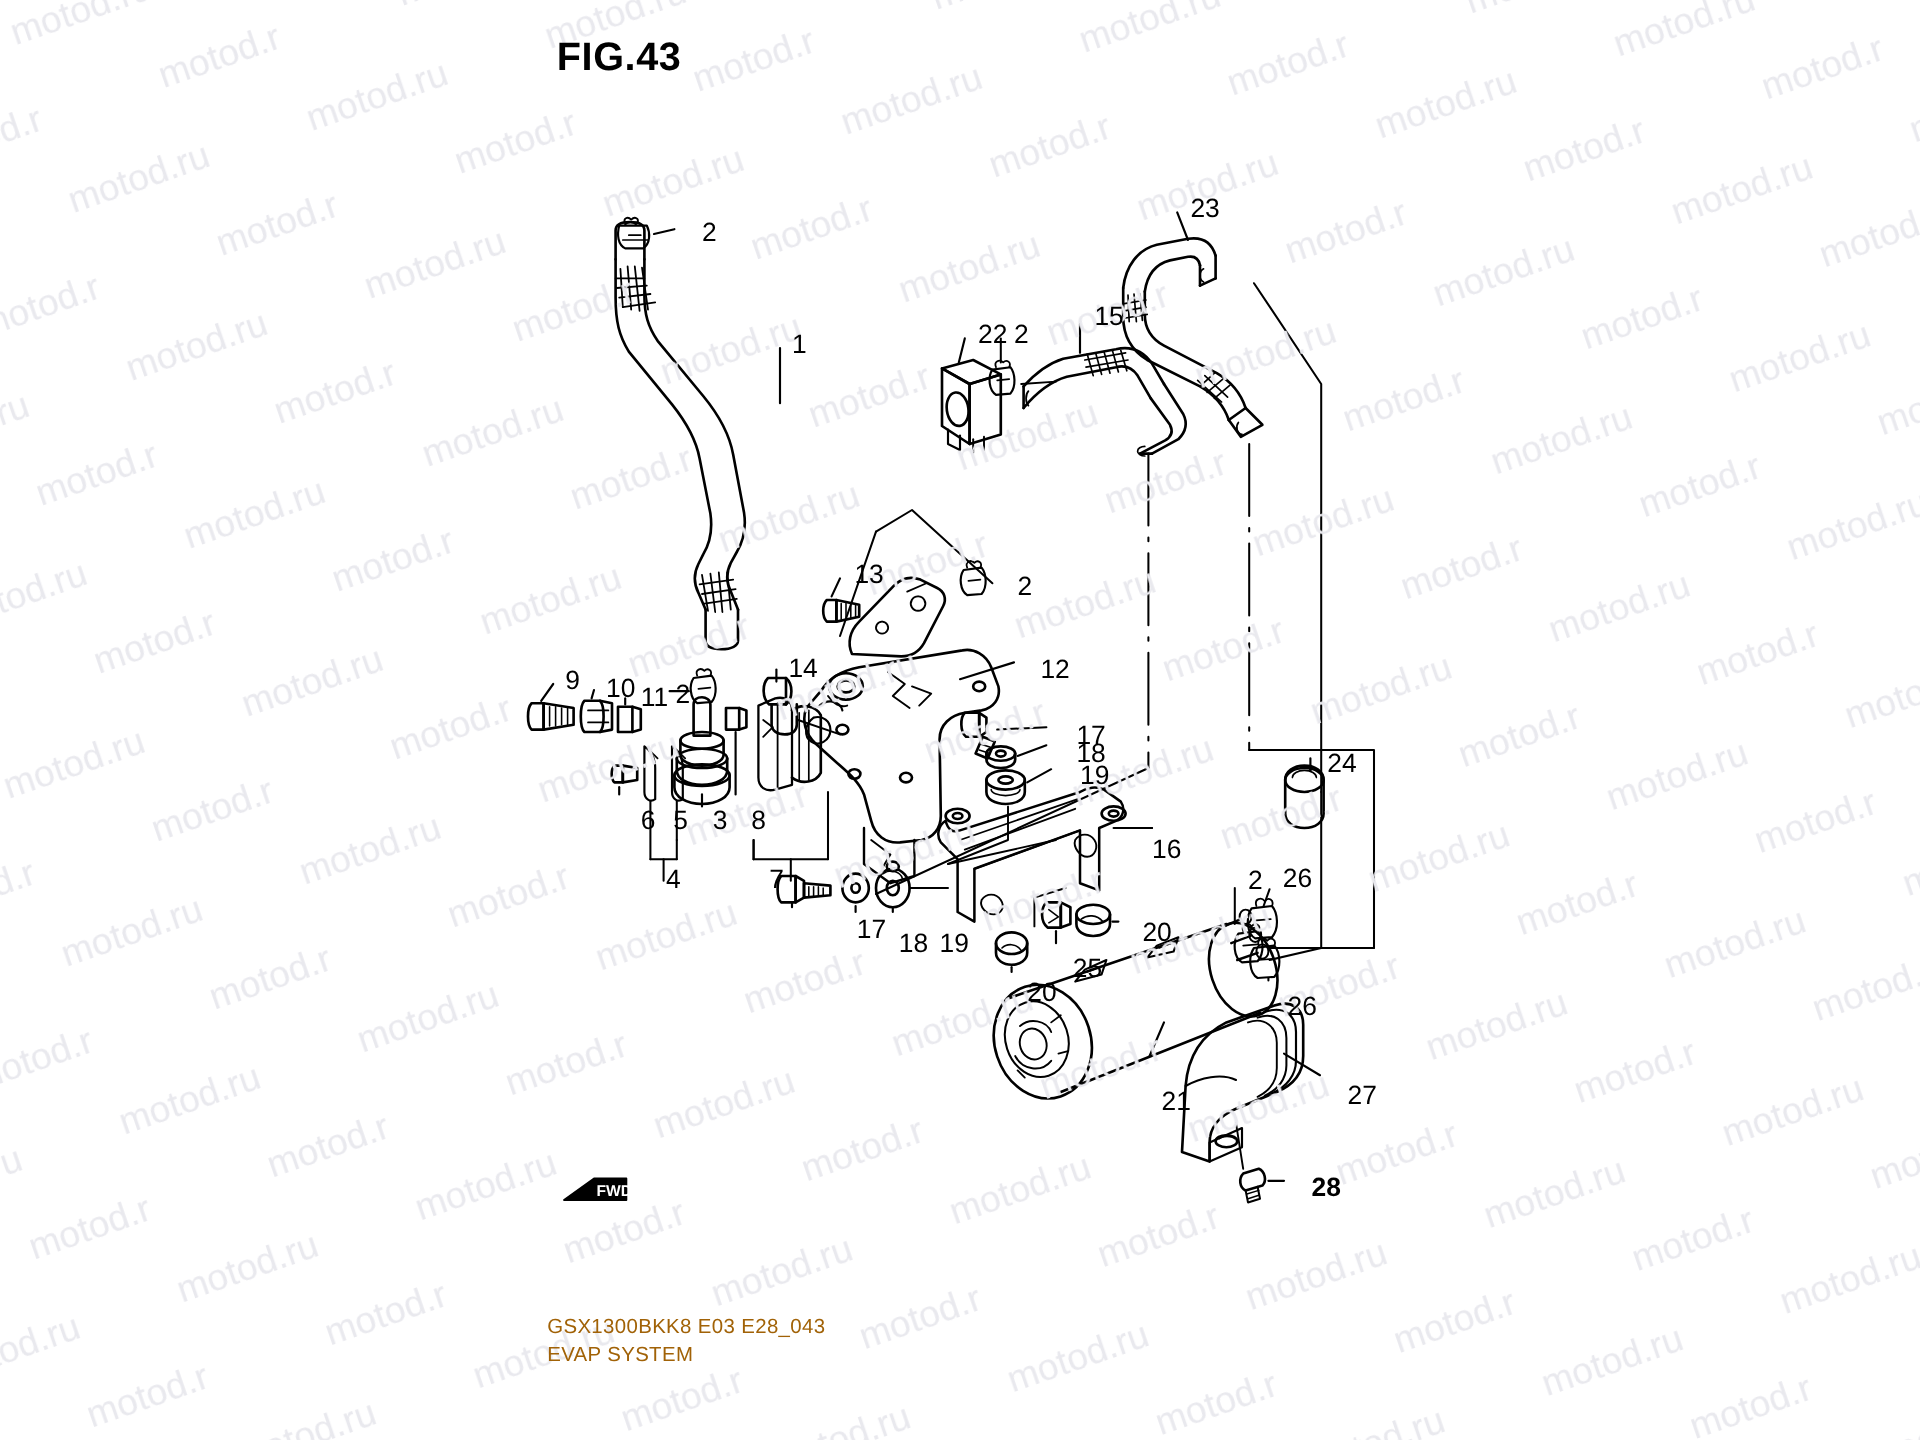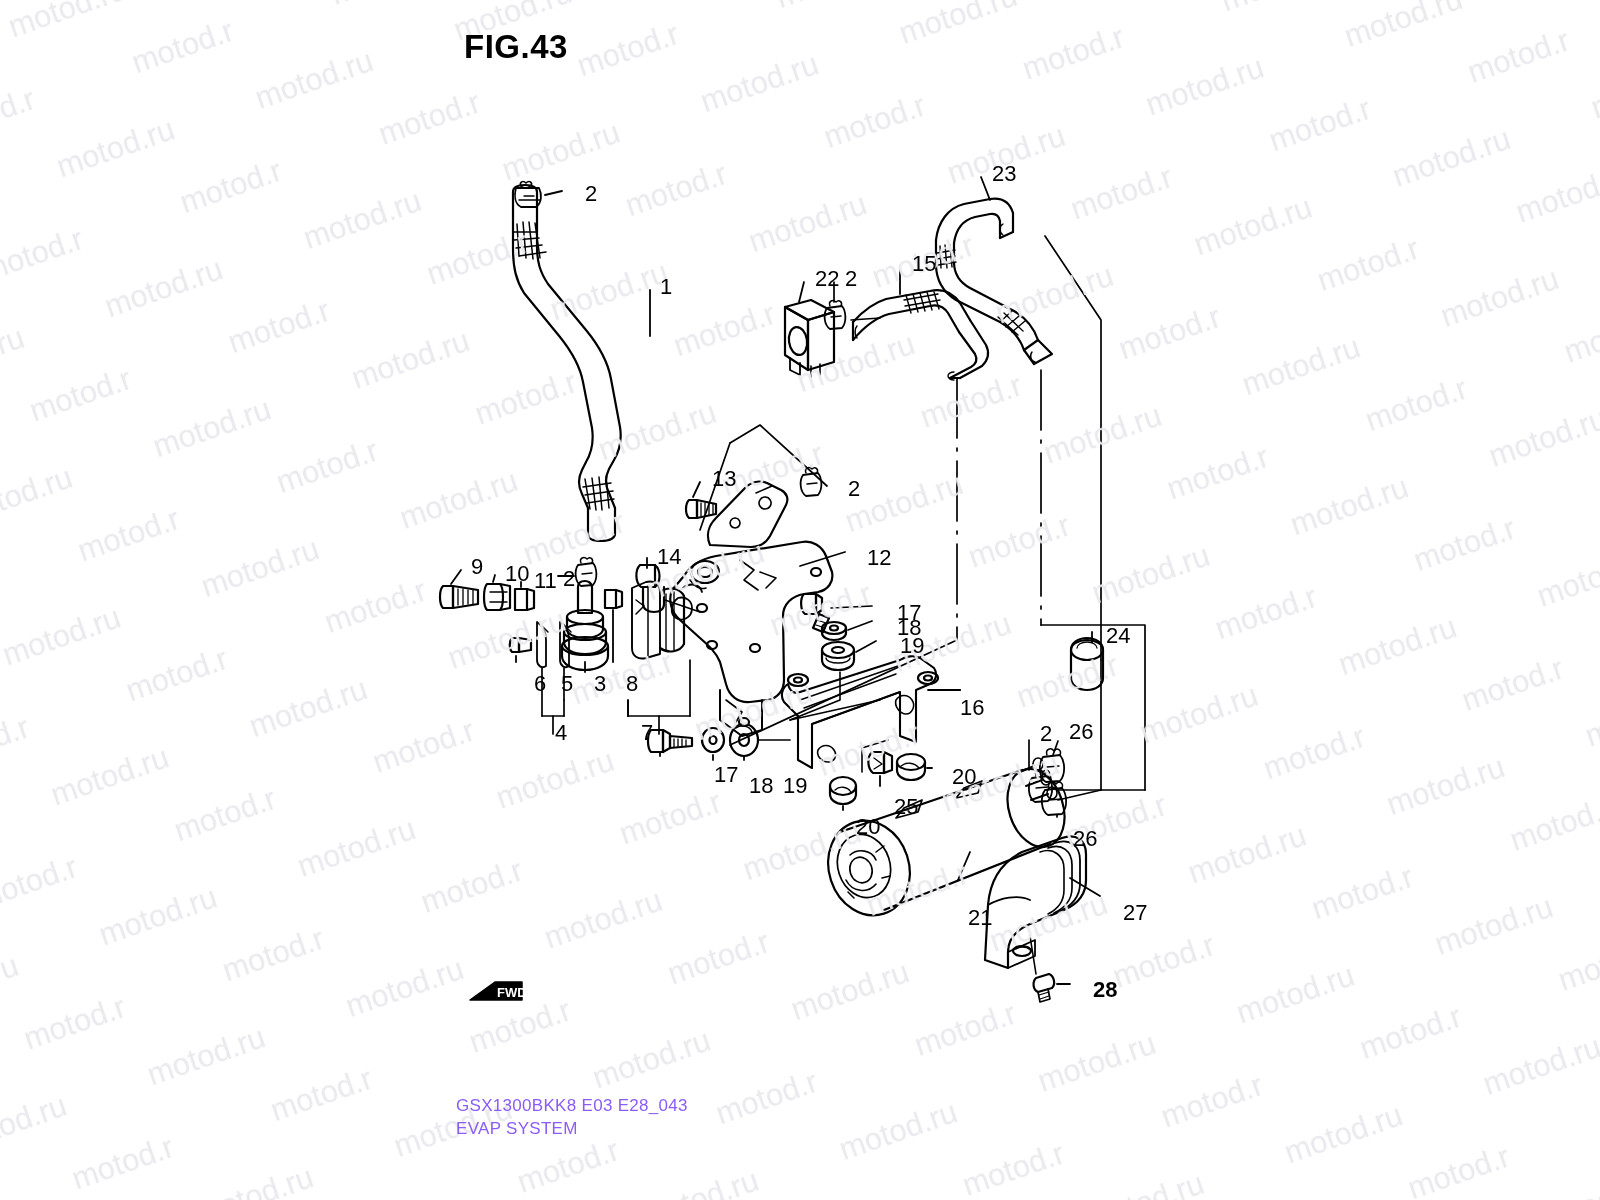--- a/index.html
+++ b/index.html
@@ -62,21 +62,21 @@
     position: absolute;
     font-size: 22px;
     color: #000;
     font-family: "Liberation Sans", sans-serif;
     white-space: nowrap;
     line-height: 1;
   }
   .footer-line {
     position: absolute;
     font-size: 17px;
-    color: #8b5cf6;
+    color: #a16207;
     font-family: "Liberation Sans", sans-serif;
     white-space: nowrap;
     letter-spacing: 0.3px;
   }
   #footer-1 { left: 440px; top: 1096px; }
   #footer-2 { left: 440px; top: 1119px; }
 </style>
 </head>
 <body>
 

